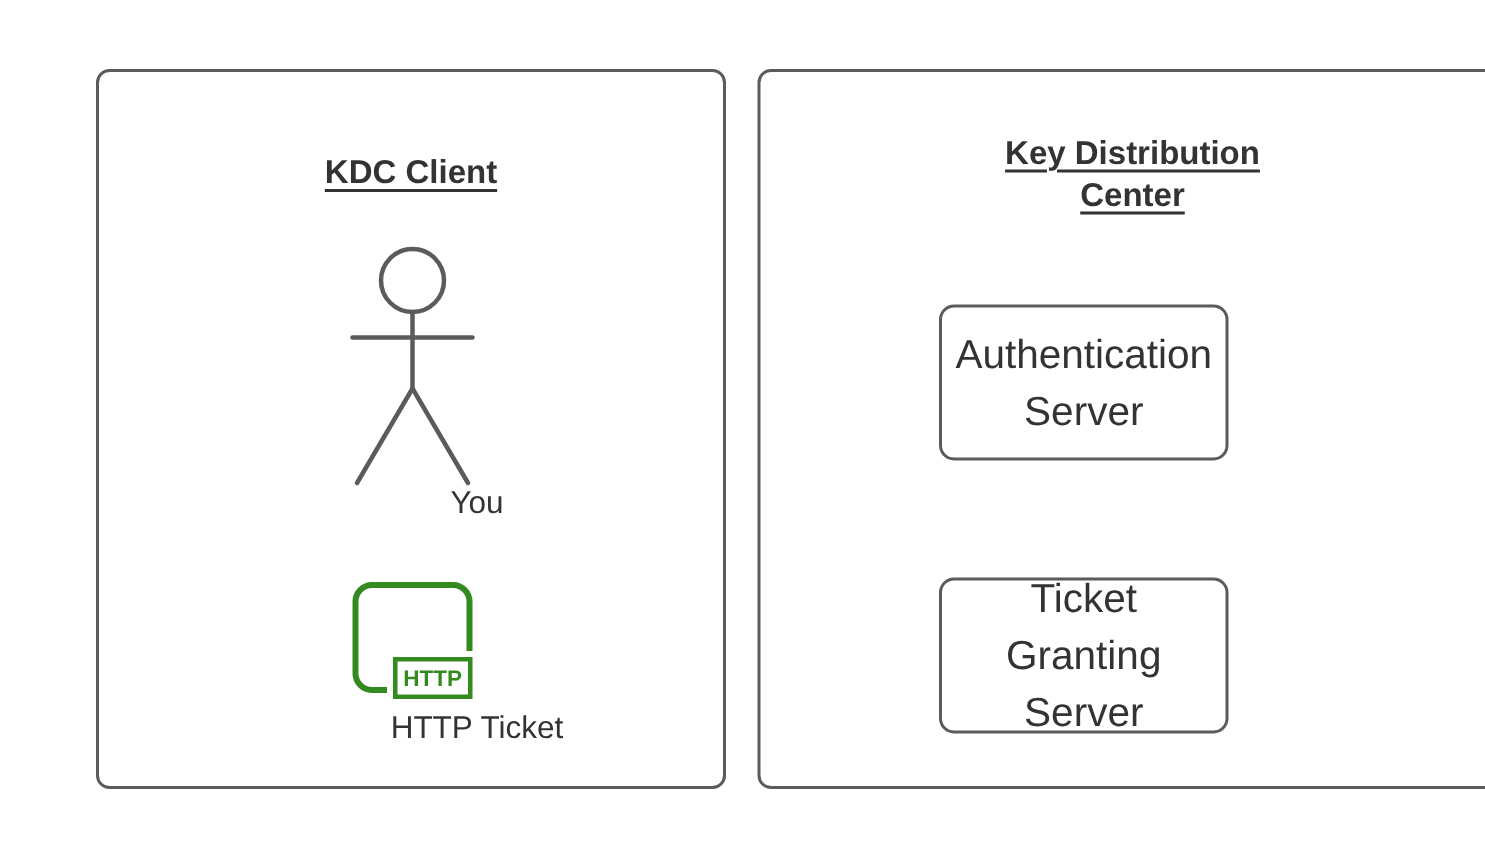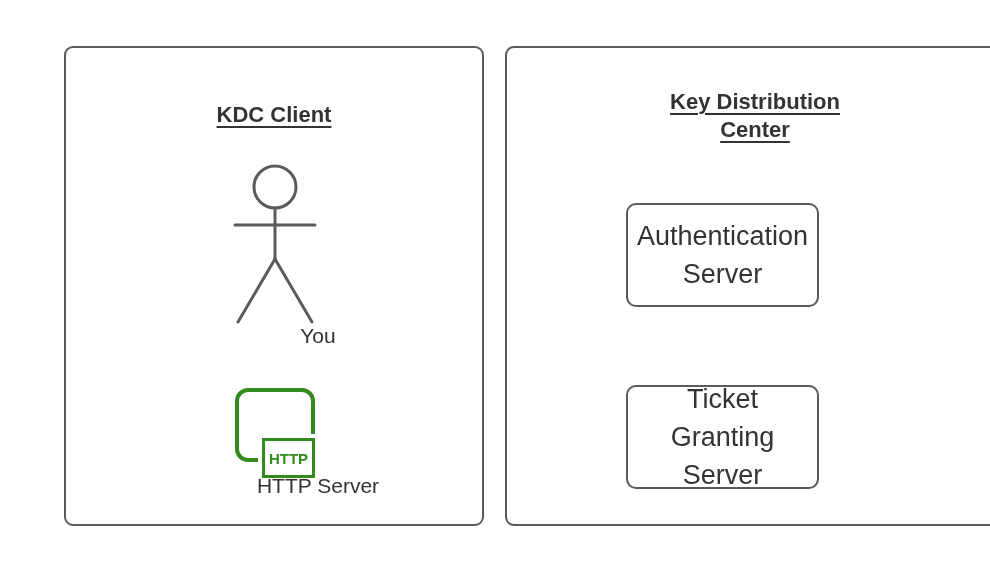--- a/index.html
+++ b/index.html
@@ -84,21 +84,21 @@
     border: 4px solid var(--service-green, #338a1f);
     border-radius: 13px;
     box-sizing: border-box;
     background: transparent;
   }
   .http-badge {
     position: absolute;
     left: 23px;
     top: 46px;
     width: 53px;
-    height: 40px;
+    height: 28px;
     box-sizing: border-box;
     border: 3px solid var(--service-green, #338a1f);
     background: #ffffff;
     box-shadow: 0 0 0 4px #ffffff;
     display: flex;
     align-items: center;
     justify-content: center;
     font-size: 15px;
     font-weight: bold;
     line-height: 1;
@@ -146,21 +146,21 @@
       <line x1="55" y1="96" x2="18" y2="159"></line>
       <line x1="55" y1="96" x2="92" y2="159"></line>
     </svg>
 
     <div class="label you-label">You</div>
 
     <div class="http-icon">
       <div class="http-badge">HTTP</div>
     </div>
 
-    <div class="label service-label">HTTP Server</div>
+    <div class="label service-label">HTTP Ticket</div>
   </section>
 
   <section class="panel panel-right">
     <h2 class="panel-title title-right">
       <span class="title-inner">Key Distribution Center</span>
     </h2>
 
     <div class="node node-auth">
       <span class="node-label">Authentication Server</span>
     </div>

